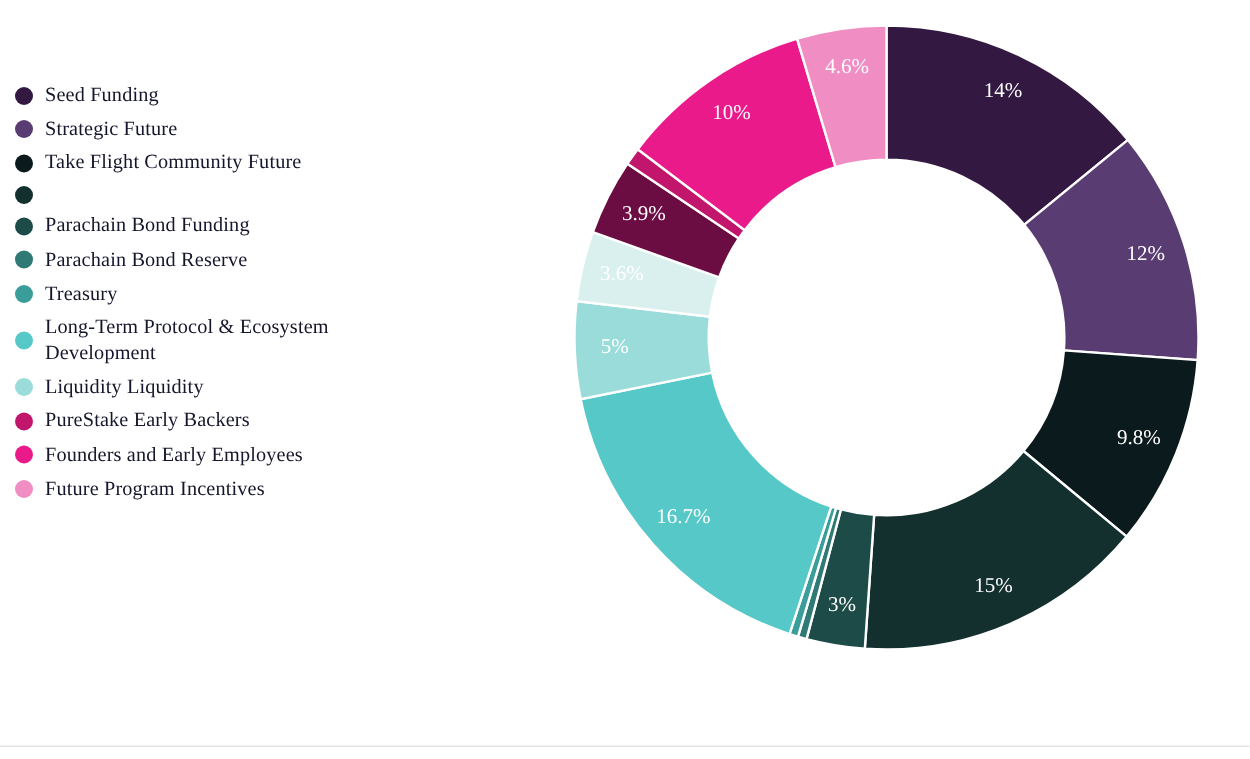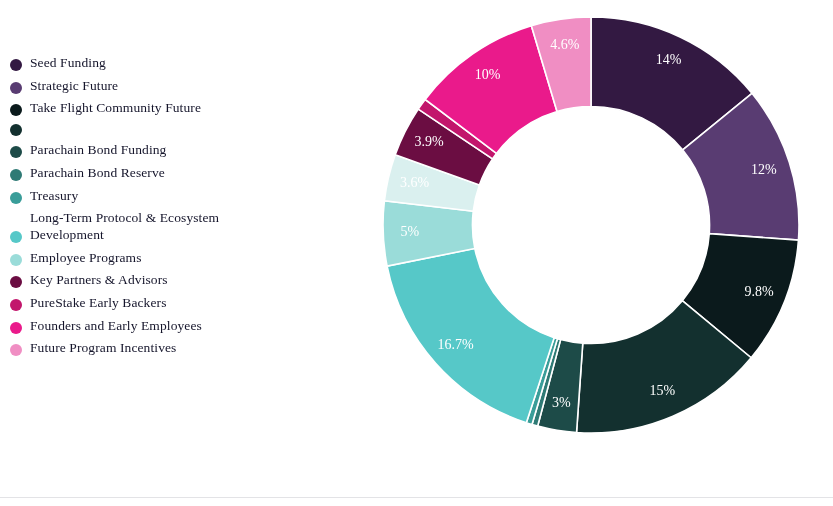--- a/index.html
+++ b/index.html
@@ -25,21 +25,21 @@
   }
   
   #legend {
     position: absolute;
     left: 10px;
     top: 54px;
     width: 248px;
   }
   .legend-item {
     display: flex;
-    align-items: flex-end;
+    align-items: center;
     margin-bottom: 5.6px;
     line-height: 17px;
   }
   .legend-swatch {
     flex: 0 0 auto;
     width: 12px;
     height: 12px;
     border-radius: 50%;
     margin-top: 2px;
     margin-right: 8px;
@@ -118,25 +118,21 @@
       <div class="legend-item">
         <span class="legend-swatch" style="background: rgb(58, 157, 153);"></span>
         <span class="legend-label">Treasury</span>
       </div>
       <div class="legend-item">
         <span class="legend-swatch" style="background: rgb(86, 200, 200);"></span>
         <span class="legend-label">Long-Term Protocol &amp; Ecosystem Development</span>
       </div>
       <div class="legend-item">
         <span class="legend-swatch" style="background: rgb(154, 220, 217);"></span>
-        <span class="legend-label">Employee Programs</span>
-      </div>
-      <div class="legend-item">
-        <span class="legend-swatch" style="background: rgb(107, 13, 66);"></span>
-        <span class="legend-label">Key Partners &amp; Advisors</span>
+        <span class="legend-label">Liquidity Liquidity</span>
       </div>
       <div class="legend-item">
         <span class="legend-swatch" style="background: rgb(194, 22, 108);"></span>
         <span class="legend-label">PureStake Early Backers</span>
       </div>
       <div class="legend-item">
         <span class="legend-swatch" style="background: rgb(234, 26, 139);"></span>
         <span class="legend-label">Founders and Early Employees</span>
       </div>
       <div class="legend-item">

